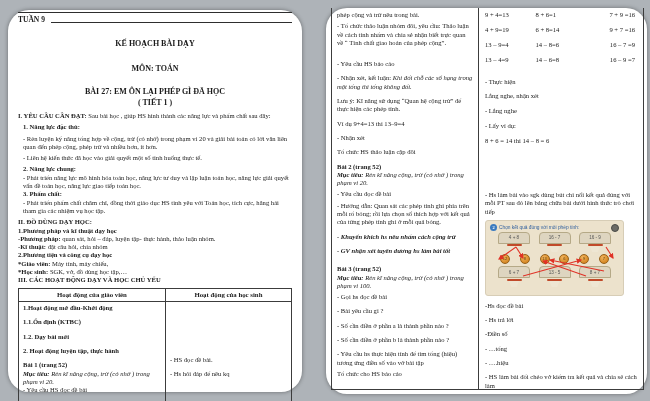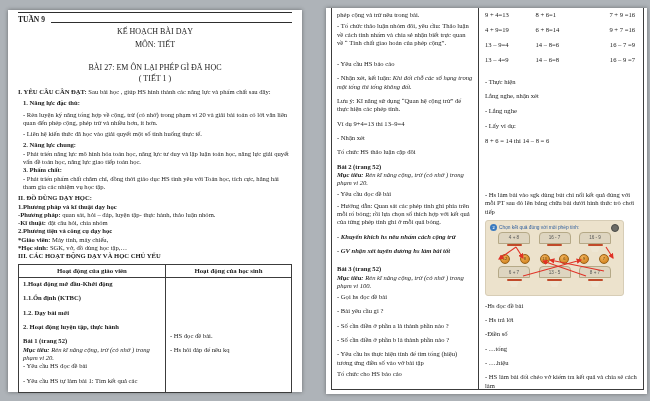--- a/index.html
+++ b/index.html
@@ -2,29 +2,29 @@
 <html><head>
 <meta charset="utf-8">
 <style>
   html,body{margin:0;padding:0;}
   body{
     width:650px;height:401px;overflow:hidden;position:relative;
     background:#aeb3b8;
     font-family:"Liberation Serif","DejaVu Serif",serif;
     color:#1b1b1b;
   }
-  .page{position:absolute;background:#ffffff;box-shadow:0 0 4px rgba(0,0,0,.4);}
+  .page{position:absolute;background:#ffffff;box-shadow:0 0 4px rgba(0,0,0,.4);border-radius:21px;}
   #left-page{left:8px;top:10px;width:294px;height:382px;padding:2px 10px 0;box-sizing:border-box;}
   #right-page{left:326px;top:8px;width:321px;height:386px;box-sizing:border-box;}
 
   
   .week-row{display:flex;align-items:flex-end;border-top:1.3px solid #2e2e2e;padding-top:2px;
     font-weight:bold;font-size:7.5px;line-height:9px;}
   .week-rule{flex:1;border-bottom:1.2px solid #2e2e2e;margin:0 0 1px 6px;height:0;}
-  .doc-heading{text-align:center;font-weight:normal;font-size:8px;line-height:10px;margin:3px 0 0;}
+  .doc-heading{text-align:center;font-weight:bold;font-size:8px;line-height:10px;margin:15px 0 0;}
   .lesson{margin-top:13px;}
   .period{margin-top:1px;}
 
   
   .ln{margin:2px 0 0;font-size:6.6px;line-height:8.3px;}
   .ln b{font-weight:bold;}
   .ln i{font-style:italic;}
   .bi b{font-style:italic;}
   .ind{margin-left:5px;}
   .g0{margin-top:0;}
@@ -87,21 +87,21 @@
 </style>
 </head>
 <body>
 
 <div class="page" id="left-page">
   <div class="week-row">
     <span>TUẦN 9</span>
     <span class="week-rule"></span>
   </div>
   <div class="doc-heading">KẾ HOẠCH BÀI DẠY</div>
-  <div class="doc-heading">MÔN: TIẾT</div>
+  <div class="doc-heading">MÔN: TOÁN</div>
   <div class="doc-heading lesson">BÀI 27: EM ÔN LẠI PHÉP GÌ ĐÃ HỌC</div>
   <div class="doc-heading period">( TIẾT 1 )</div>
 
   <div class="body-lines">
 
       <p class="ln g1"><span></span><b>I. YÊU CẦU CẦN ĐẠT:</b><span> Sau bài học , giúp HS hình thành các năng lực và phẩm chất sau đây:</span><i></i></p>
 
       <p class="ln ind g1"><span></span><b>1.  Năng lực đặc thù:</b><span></span><i></i></p>
 
       <p class="ln ind g1"><span>- Rèn luyện kỹ năng tổng hợp về cộng, trừ (có nhớ) trong phạm vi 20 và giải bài toán có lời văn liên quan đến phép cộng, phép trừ và nhiều hơn, ít hơn.</span><b></b><span></span><i></i></p>

